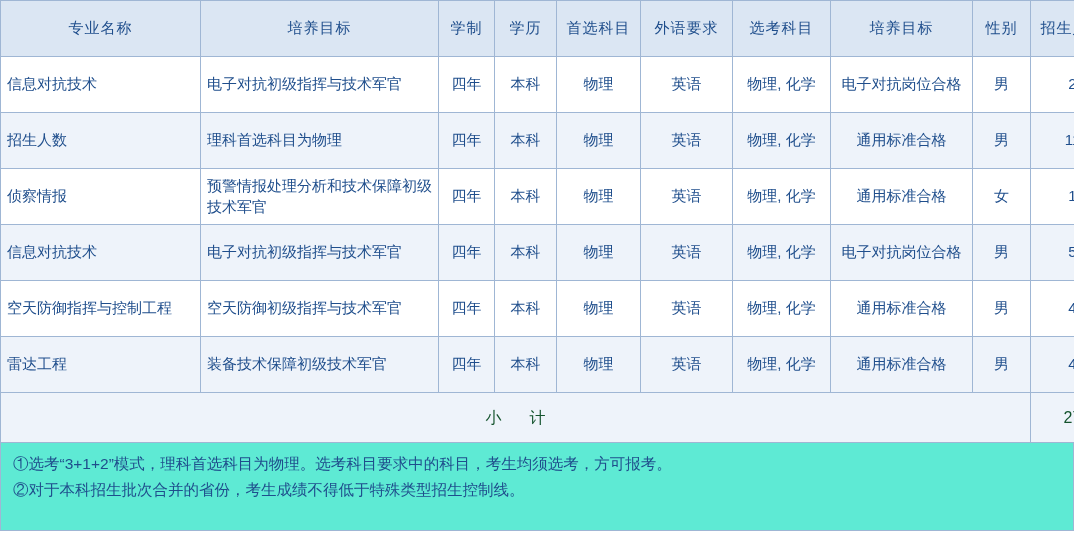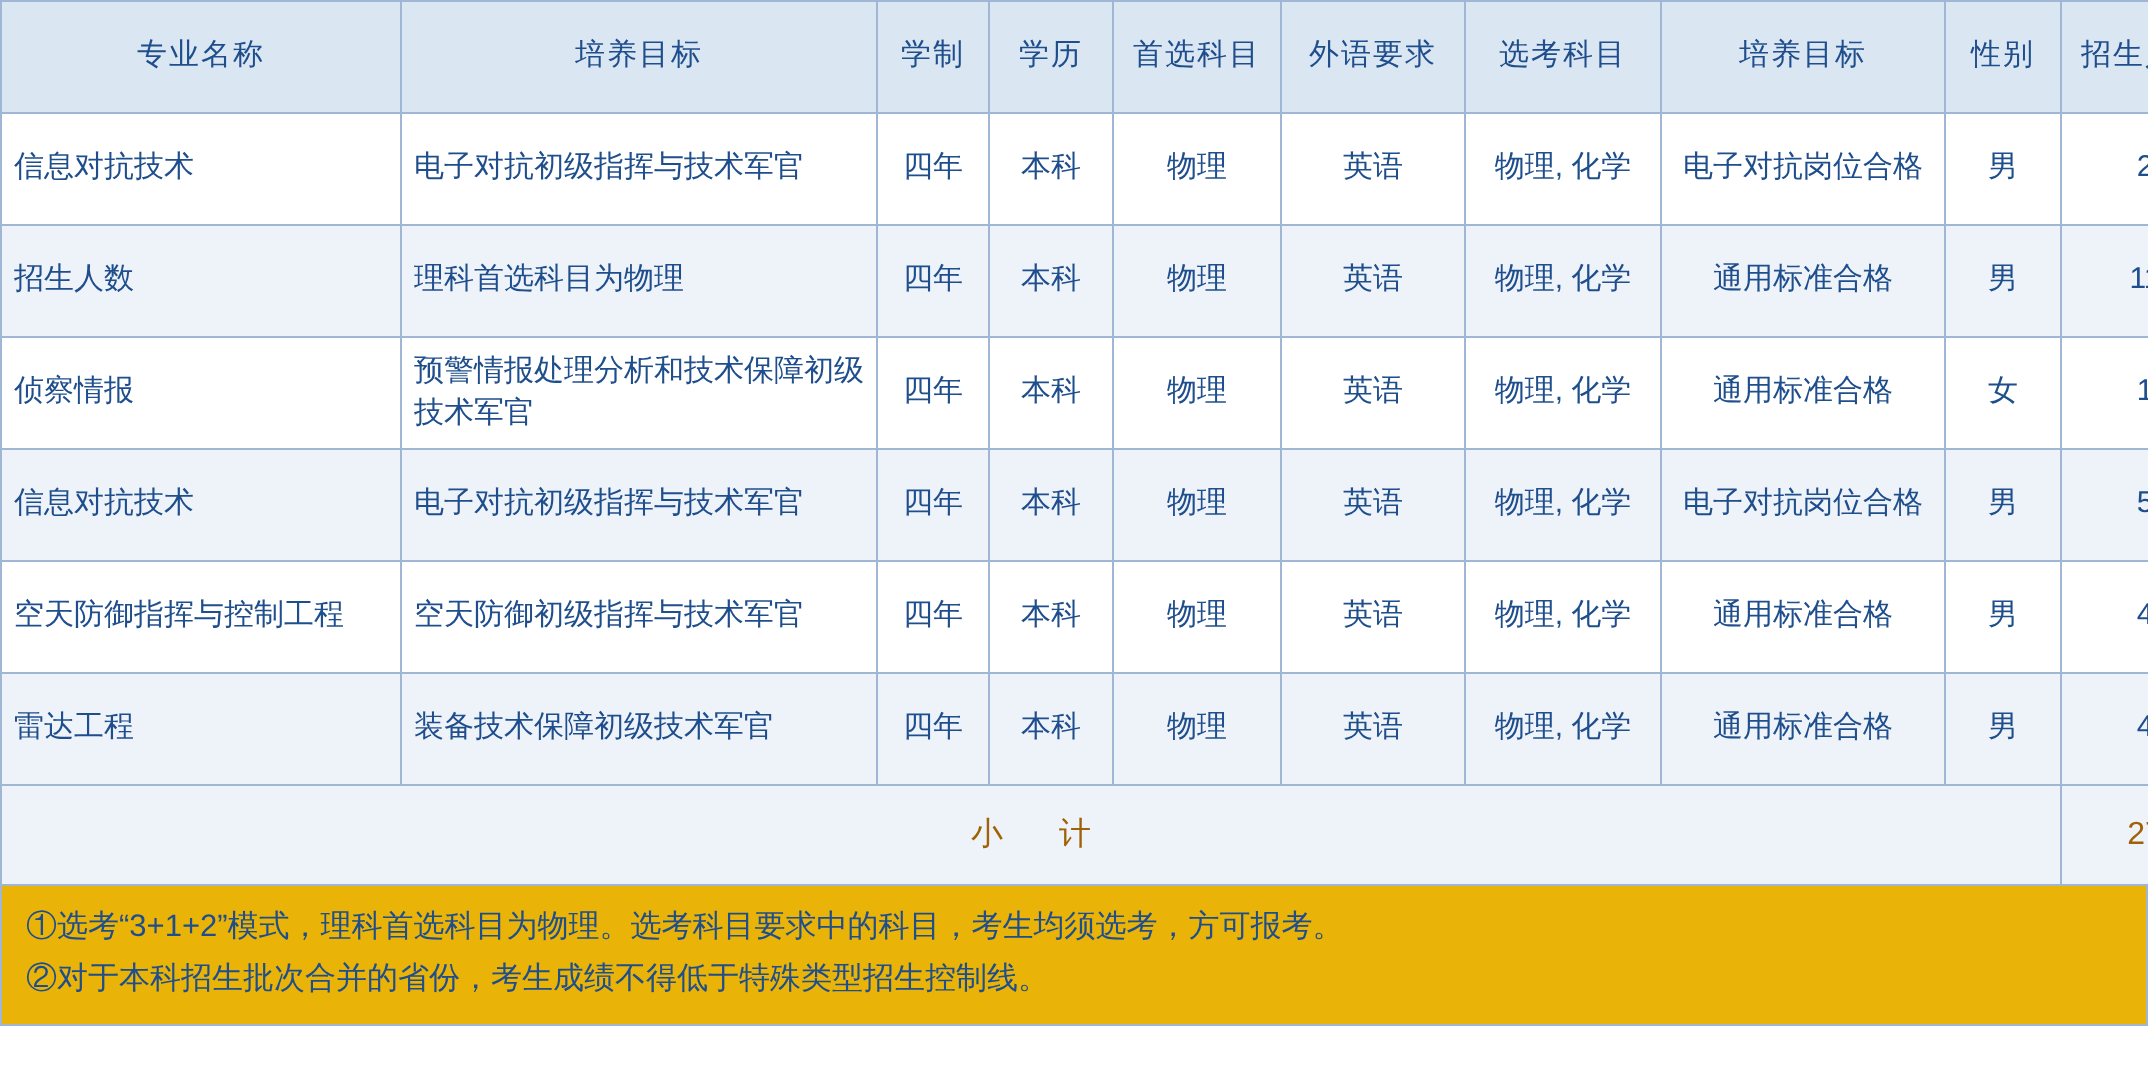--- a/index.html
+++ b/index.html
@@ -57,34 +57,34 @@
   td.name { padding-left: 8px; margin-left: 28px; }
   td.goal { padding-left: 8px; }
   .female {
     color: #d0021b;
   }
   tr.subtotal td {
     background: #eef3fa;
     height: 50px;
     text-align: center;
     font-size: 16px;
-    color: #a16207;
+    color: #14532d;
   }
   .subtotal-label {
     letter-spacing: 28px;
     padding-left: 28px;
     display: inline-block;
   }
   .notes {
     border: 1px solid #9fb6d4;
     border-top: none;
     width: 1074px;
     box-sizing: border-box;
-    background: #eab308;
-    padding: 8px 12px 8px 12px;
+    background: #5eead4;
+    padding: 8px 12px 26px 12px;
     font-size: 15.5px;
     color: #1f4e8c;
     line-height: 1.7;
   }
   .notes div {
     white-space: nowrap;
   }
 </style>
 </head>
 <body>

